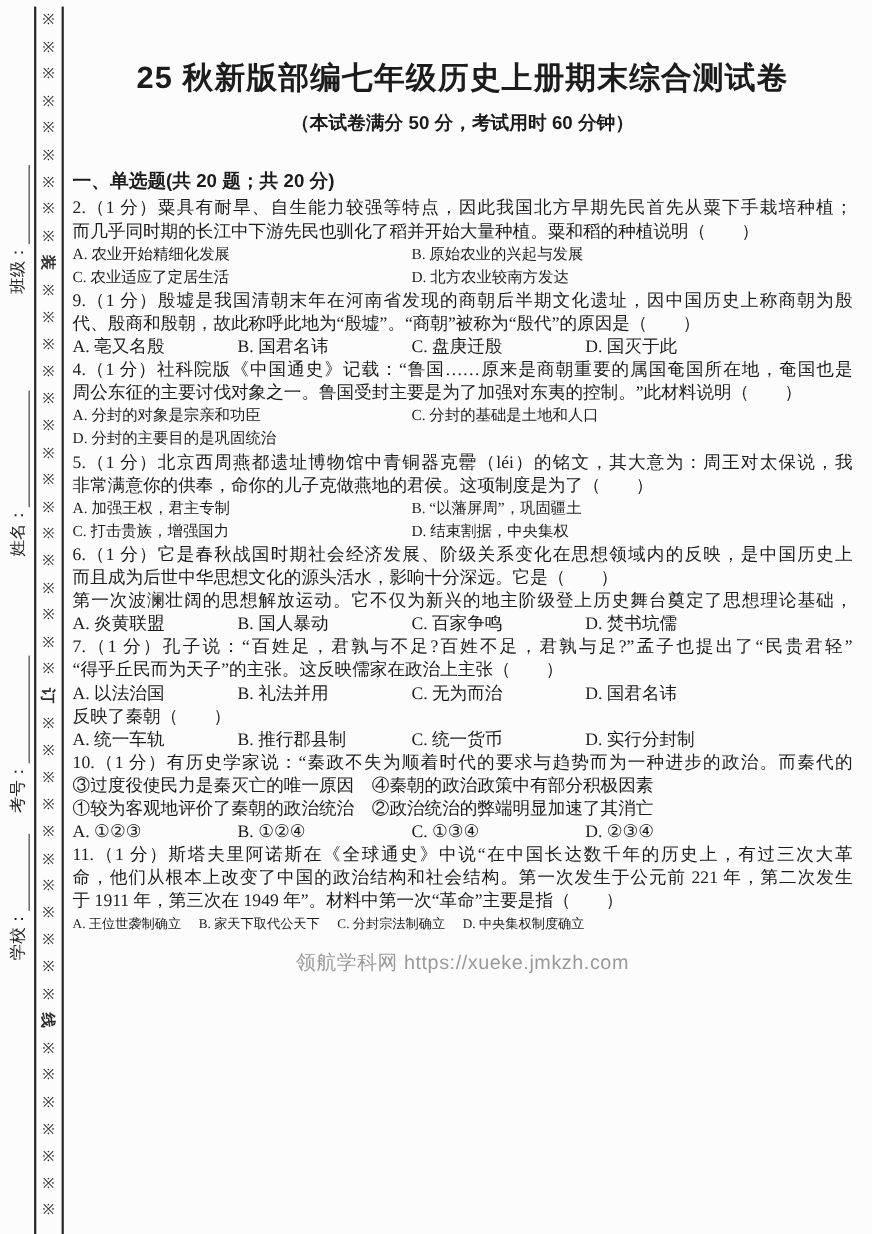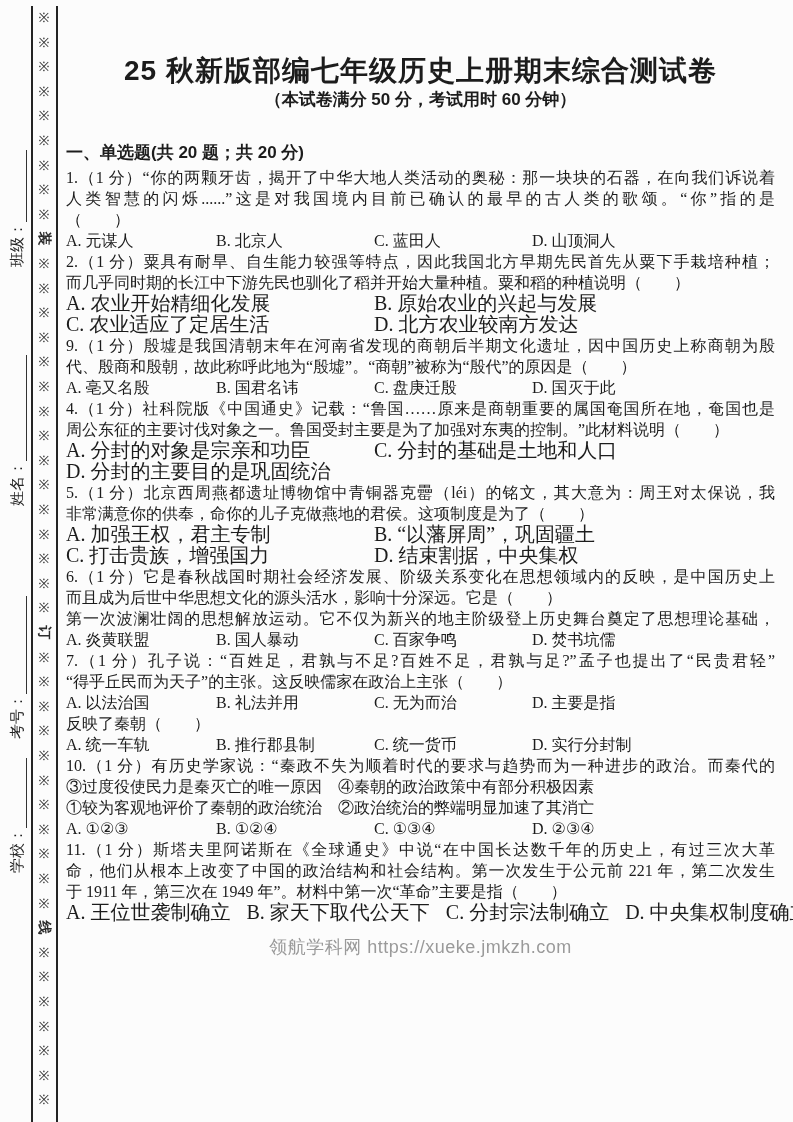--- a/index.html
+++ b/index.html
@@ -31,34 +31,34 @@
   .lbl-blank { display:inline-block; height:15px; border-bottom:1.5px solid #333; }
 
   .content { position:absolute; left:66px; top:0; width:709px; }
 
   .title {
     margin:54px 0 0; text-align:center;
     font-family:"Liberation Sans","DejaVu Sans",sans-serif;
     font-size:28px; font-weight:bold; letter-spacing:1px; line-height:34px;
   }
   .subtitle {
-    text-align:center; font-weight:bold; font-size:17px;
+    margin-top:12px; text-align:center; font-weight:bold; font-size:17px;
     font-family:"Liberation Sans","DejaVu Sans",sans-serif;
   }
   .section-heading {
     margin:32px 0 4px; font-weight:bold; font-size:17px; line-height:20px;
     font-family:"Liberation Sans","DejaVu Sans",sans-serif;
   }
 
   .qline { font-size:16px; line-height:21px; white-space:nowrap; }
   .qline.just { white-space:normal; text-align:justify; text-align-last:justify; }
 
   .opts-row4 { display:grid; grid-template-columns:150px 158px 158px auto; font-size:16px; line-height:21px; }
-  .opts-grid2 { display:grid; grid-template-columns:308px auto; font-size:20px; line-height:21px; }
-  .opts-inline { display:flex; gap:16px; font-size:20px; line-height:21px; }
+  .opts-grid2 { display:grid; grid-template-columns:308px auto; font-size:14px; line-height:21px; }
+  .opts-inline { display:flex; gap:16px; font-size:12px; line-height:21px; }
   .opt { white-space:nowrap; }
 
   .footer {
     margin-top:12px; text-align:center; font-size:18px; letter-spacing:.5px;
     color:#9a9a9a; font-family:"Liberation Sans","DejaVu Sans",sans-serif;
   }
 </style>
 </head>
 <body>
 
@@ -130,31 +130,20 @@
       <div class="bsym" style="top: 1092.4px;">※</div>
     </div>
   <div class="vline vl2"></div>
 
   <div class="content">
     <h1 class="title">25 秋新版部编七年级历史上册期末综合测试卷</h1>
     <div class="subtitle">（本试卷满分 50 分，考试用时 60 分钟）</div>
     <div class="section-heading">一、单选题(共 20 题；共 20 分)</div>
     <div id="questions">
         <div class="question">
-          <div class="qline just">1.（1 分）“你的两颗牙齿，揭开了中华大地人类活动的奥秘：那一块块的石器，在向我们诉说着</div>
-          <div class="qline just">人类智慧的闪烁......”这是对我国境内目前已确认的最早的古人类的歌颂。“你”指的是</div>
-          <div class="qline">（　　）</div>
-          <div class="opts-row4">
-            <span class="opt">A. 元谋人</span>
-            <span class="opt">B. 北京人</span>
-            <span class="opt">C. 蓝田人</span>
-            <span class="opt">D. 山顶洞人</span>
-          </div>
-        </div>
-        <div class="question">
           <div class="qline just">2.（1 分）粟具有耐旱、自生能力较强等特点，因此我国北方早期先民首先从粟下手栽培种植；</div>
           <div class="qline">而几乎同时期的长江中下游先民也驯化了稻并开始大量种植。粟和稻的种植说明（　　）</div>
           <div class="opts-grid2">
             <span class="opt">A. 农业开始精细化发展</span>
             <span class="opt">B. 原始农业的兴起与发展</span>
             <span class="opt">C. 农业适应了定居生活</span>
             <span class="opt">D. 北方农业较南方发达</span>
           </div>
         </div>
         <div class="question">
@@ -197,21 +186,21 @@
             <span class="opt">D. 焚书坑儒</span>
           </div>
         </div>
         <div class="question">
           <div class="qline just">7.（1 分）孔子说：“百姓足，君孰与不足?百姓不足，君孰与足?”孟子也提出了“民贵君轻”</div>
           <div class="qline">“得乎丘民而为天子”的主张。这反映儒家在政治上主张（　　）</div>
           <div class="opts-row4">
             <span class="opt">A. 以法治国</span>
             <span class="opt">B. 礼法并用</span>
             <span class="opt">C. 无为而治</span>
-            <span class="opt">D. 主要是指</span>
+            <span class="opt">D. 国君名讳</span>
           </div>
         </div>
         <div class="question">
           <div class="qline">反映了秦朝（　　）</div>
           <div class="opts-row4">
             <span class="opt">A. 统一车轨</span>
             <span class="opt">B. 推行郡县制</span>
             <span class="opt">C. 统一货币</span>
             <span class="opt">D. 实行分封制</span>
           </div>

